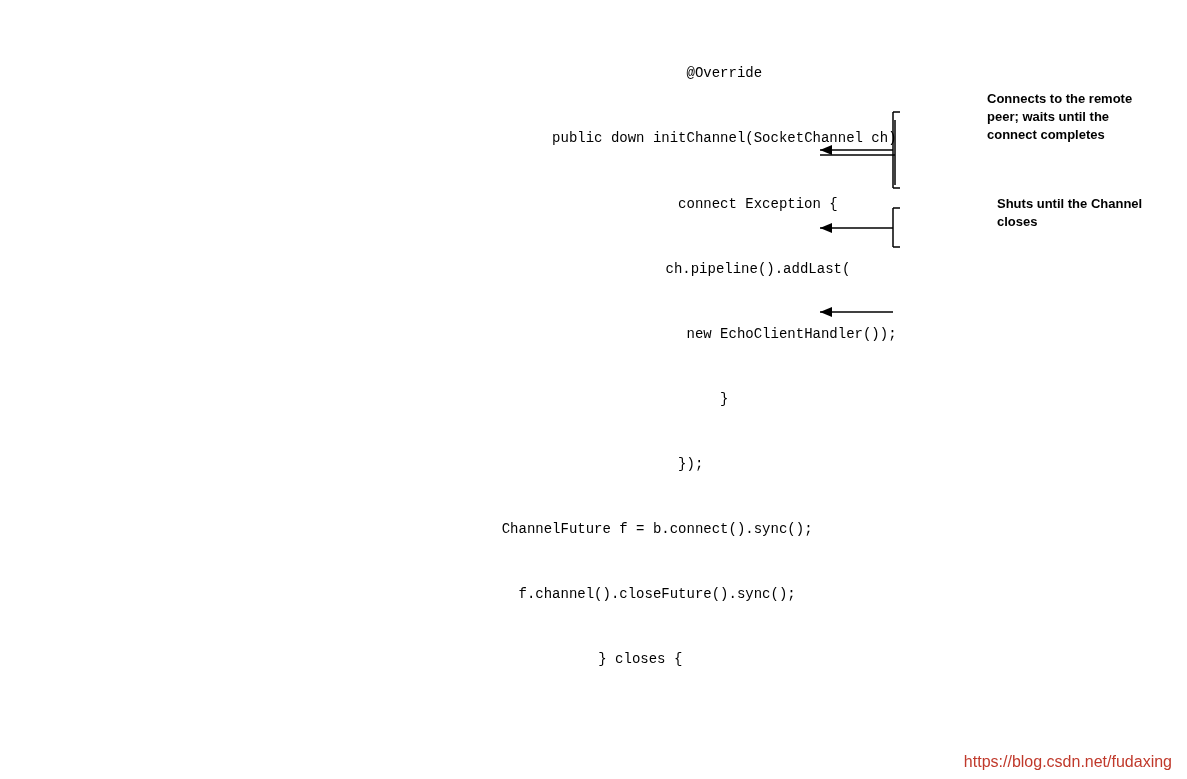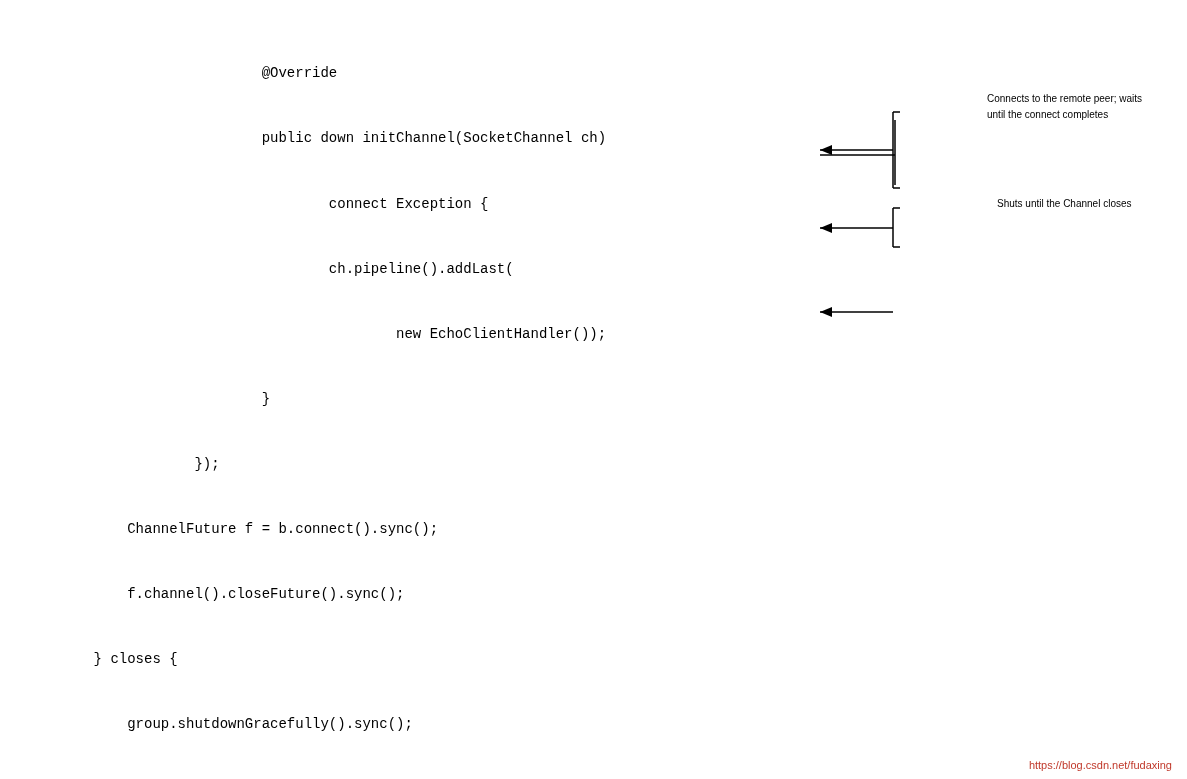--- a/index.html
+++ b/index.html
@@ -29,20 +29,21 @@
     .code-block {
       position: relative;
       line-height: 1.55;
       white-space: pre;
       font-size: 14px;
     }
 
     .code-line {
       display: block;
       line-height: 1.55;
+      text-align: center;
     }
 
     
     .annotation-1 {
       position: absolute;
       top: 90px;
       right: 25px;
       width: 175px;
     }
 
@@ -57,42 +58,42 @@
     
     .annotation-3 {
       position: absolute;
       top: 296px;
       right: 25px;
       width: 175px;
     }
 
     .annotation-text {
       font-family: Arial, sans-serif;
-      font-size: 10px;
-      font-weight: normal;
+      font-size: 13px;
+      font-weight: bold;
       line-height: 1.4;
       color: #000000;
     }
 
     
     .arrows-svg {
       position: absolute;
       top: 0;
       left: 0;
       width: 1187px;
       height: 779px;
       pointer-events: none;
     }
 
     .watermark {
       position: absolute;
       bottom: 8px;
       right: 15px;
       font-family: Arial, sans-serif;
-      font-size: 11px;
+      font-size: 16px;
       color: #c0392b;
     }
   </style>
 </head>
 <body>
 
 <div class="main-container">
 
   <svg class="arrows-svg">
 
@@ -123,21 +124,20 @@
     <span class="code-line">                        @Override</span>
     <span class="code-line">                        public down initChannel(SocketChannel ch)</span>
     <span class="code-line">                                connect Exception {</span>
     <span class="code-line">                                ch.pipeline().addLast(</span>
     <span class="code-line">                                        new EchoClientHandler());</span>
     <span class="code-line">                        }</span>
     <span class="code-line">                });</span>
     <span class="code-line">        ChannelFuture f = b.connect().sync();</span>
     <span class="code-line">        f.channel().closeFuture().sync();</span>
     <span class="code-line">    } closes {</span>
-    <span class="code-line">        group.shutdownGracefully().sync();</span>
     
     
     
     
     
     
     
     
     
     

